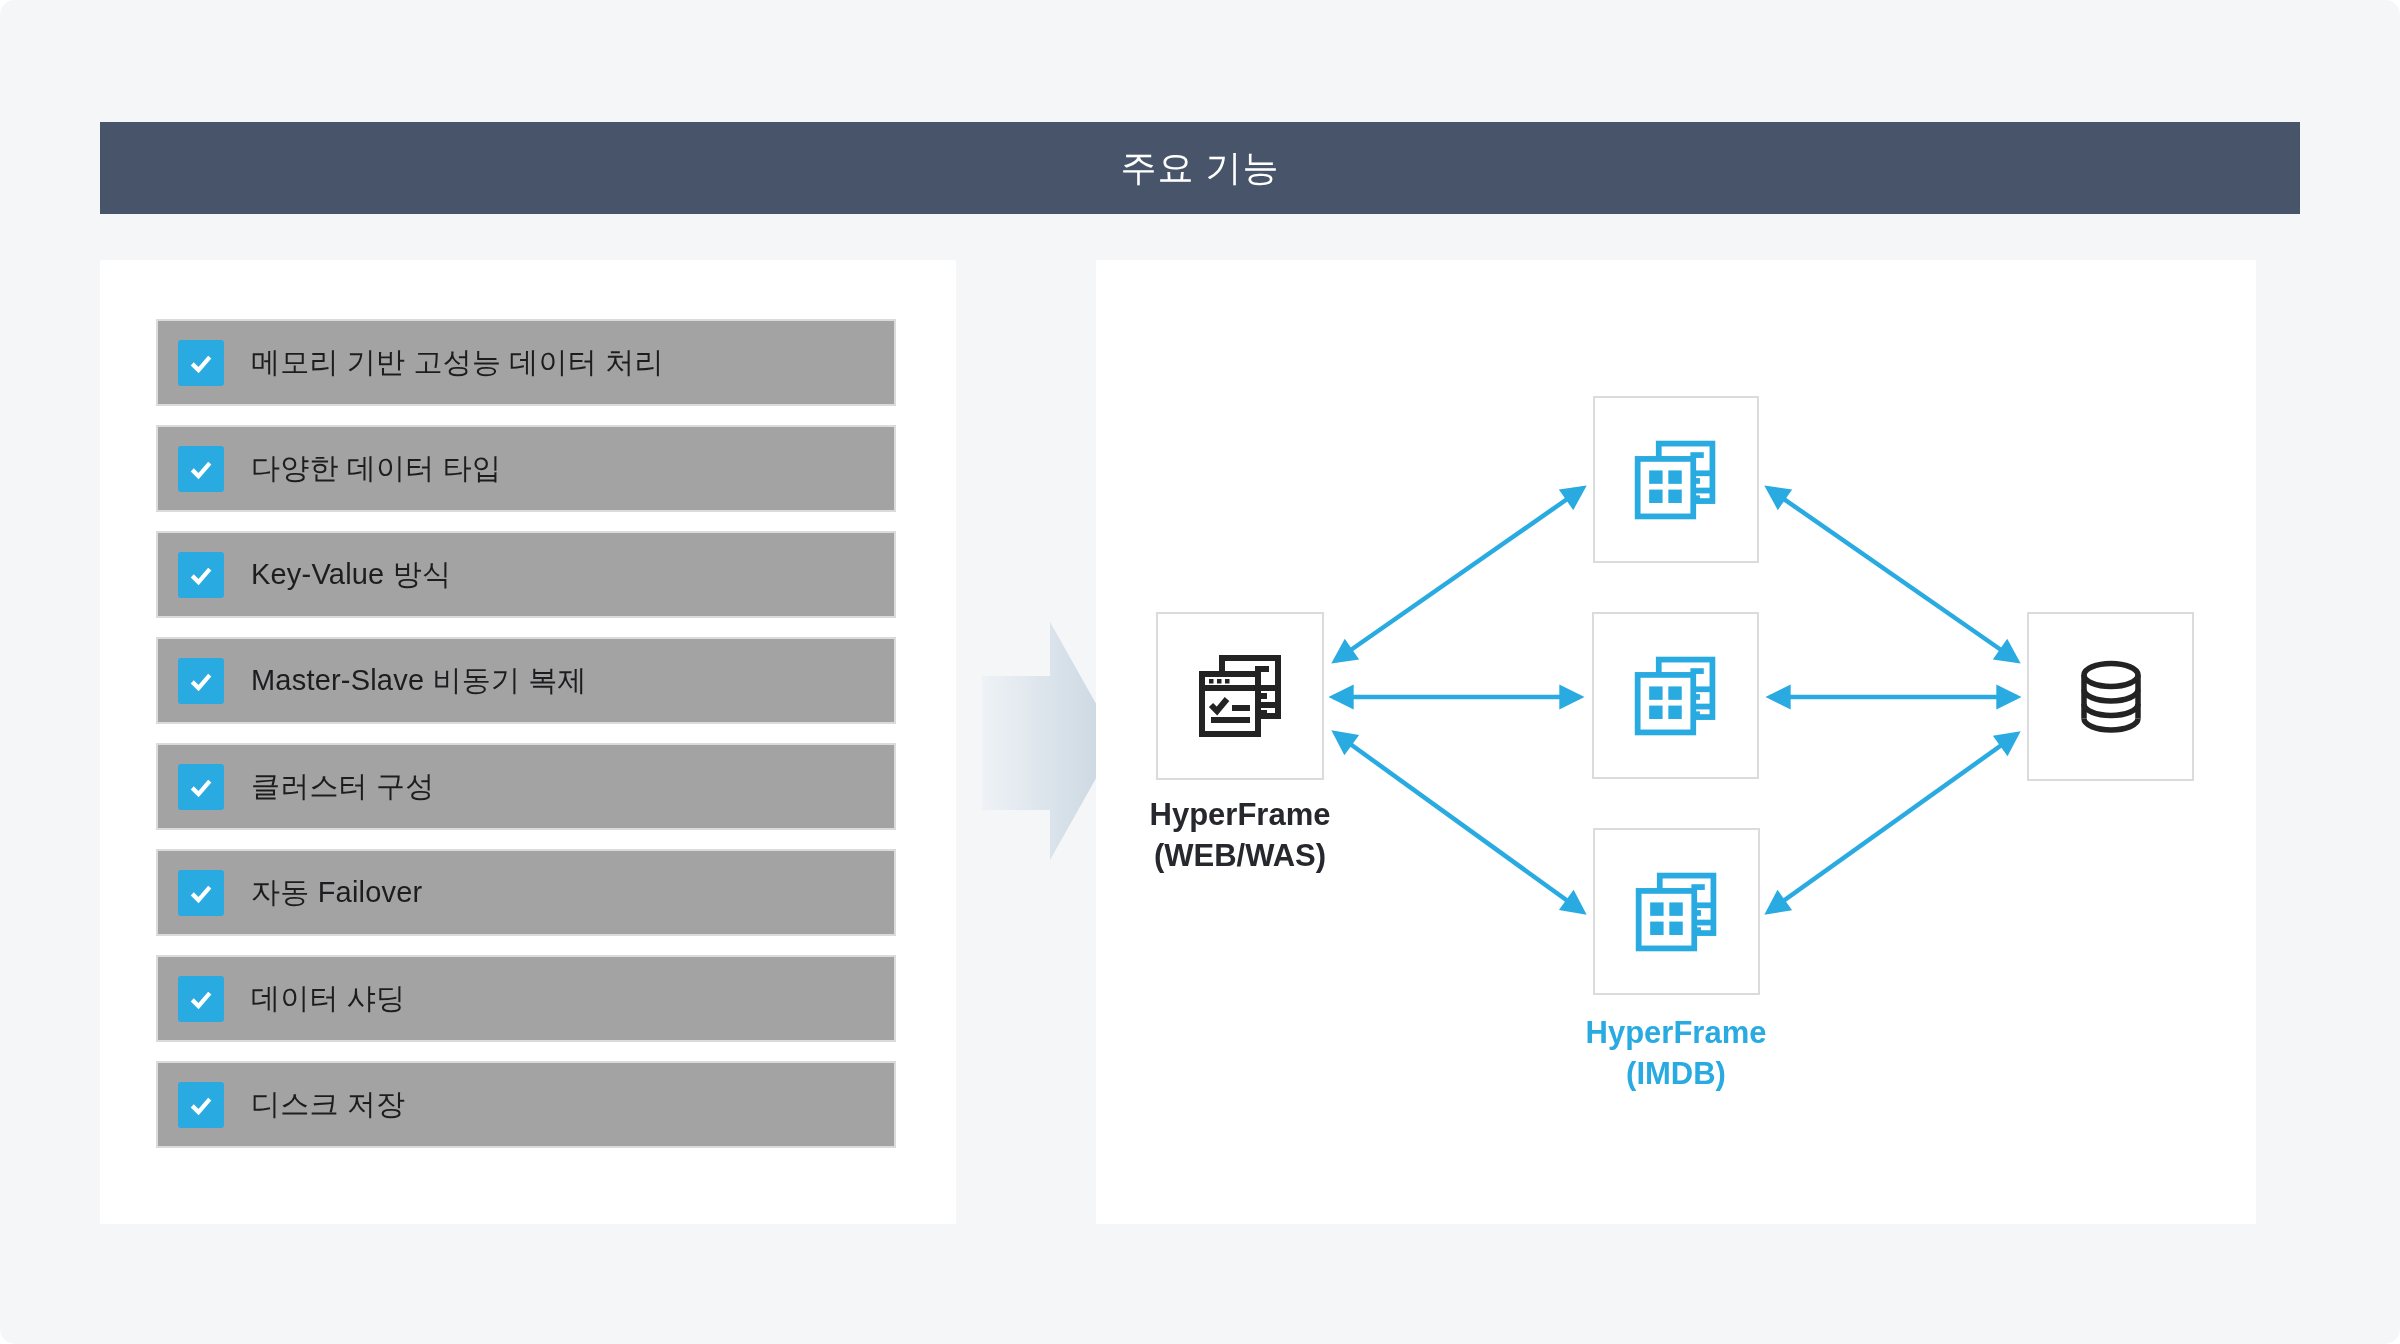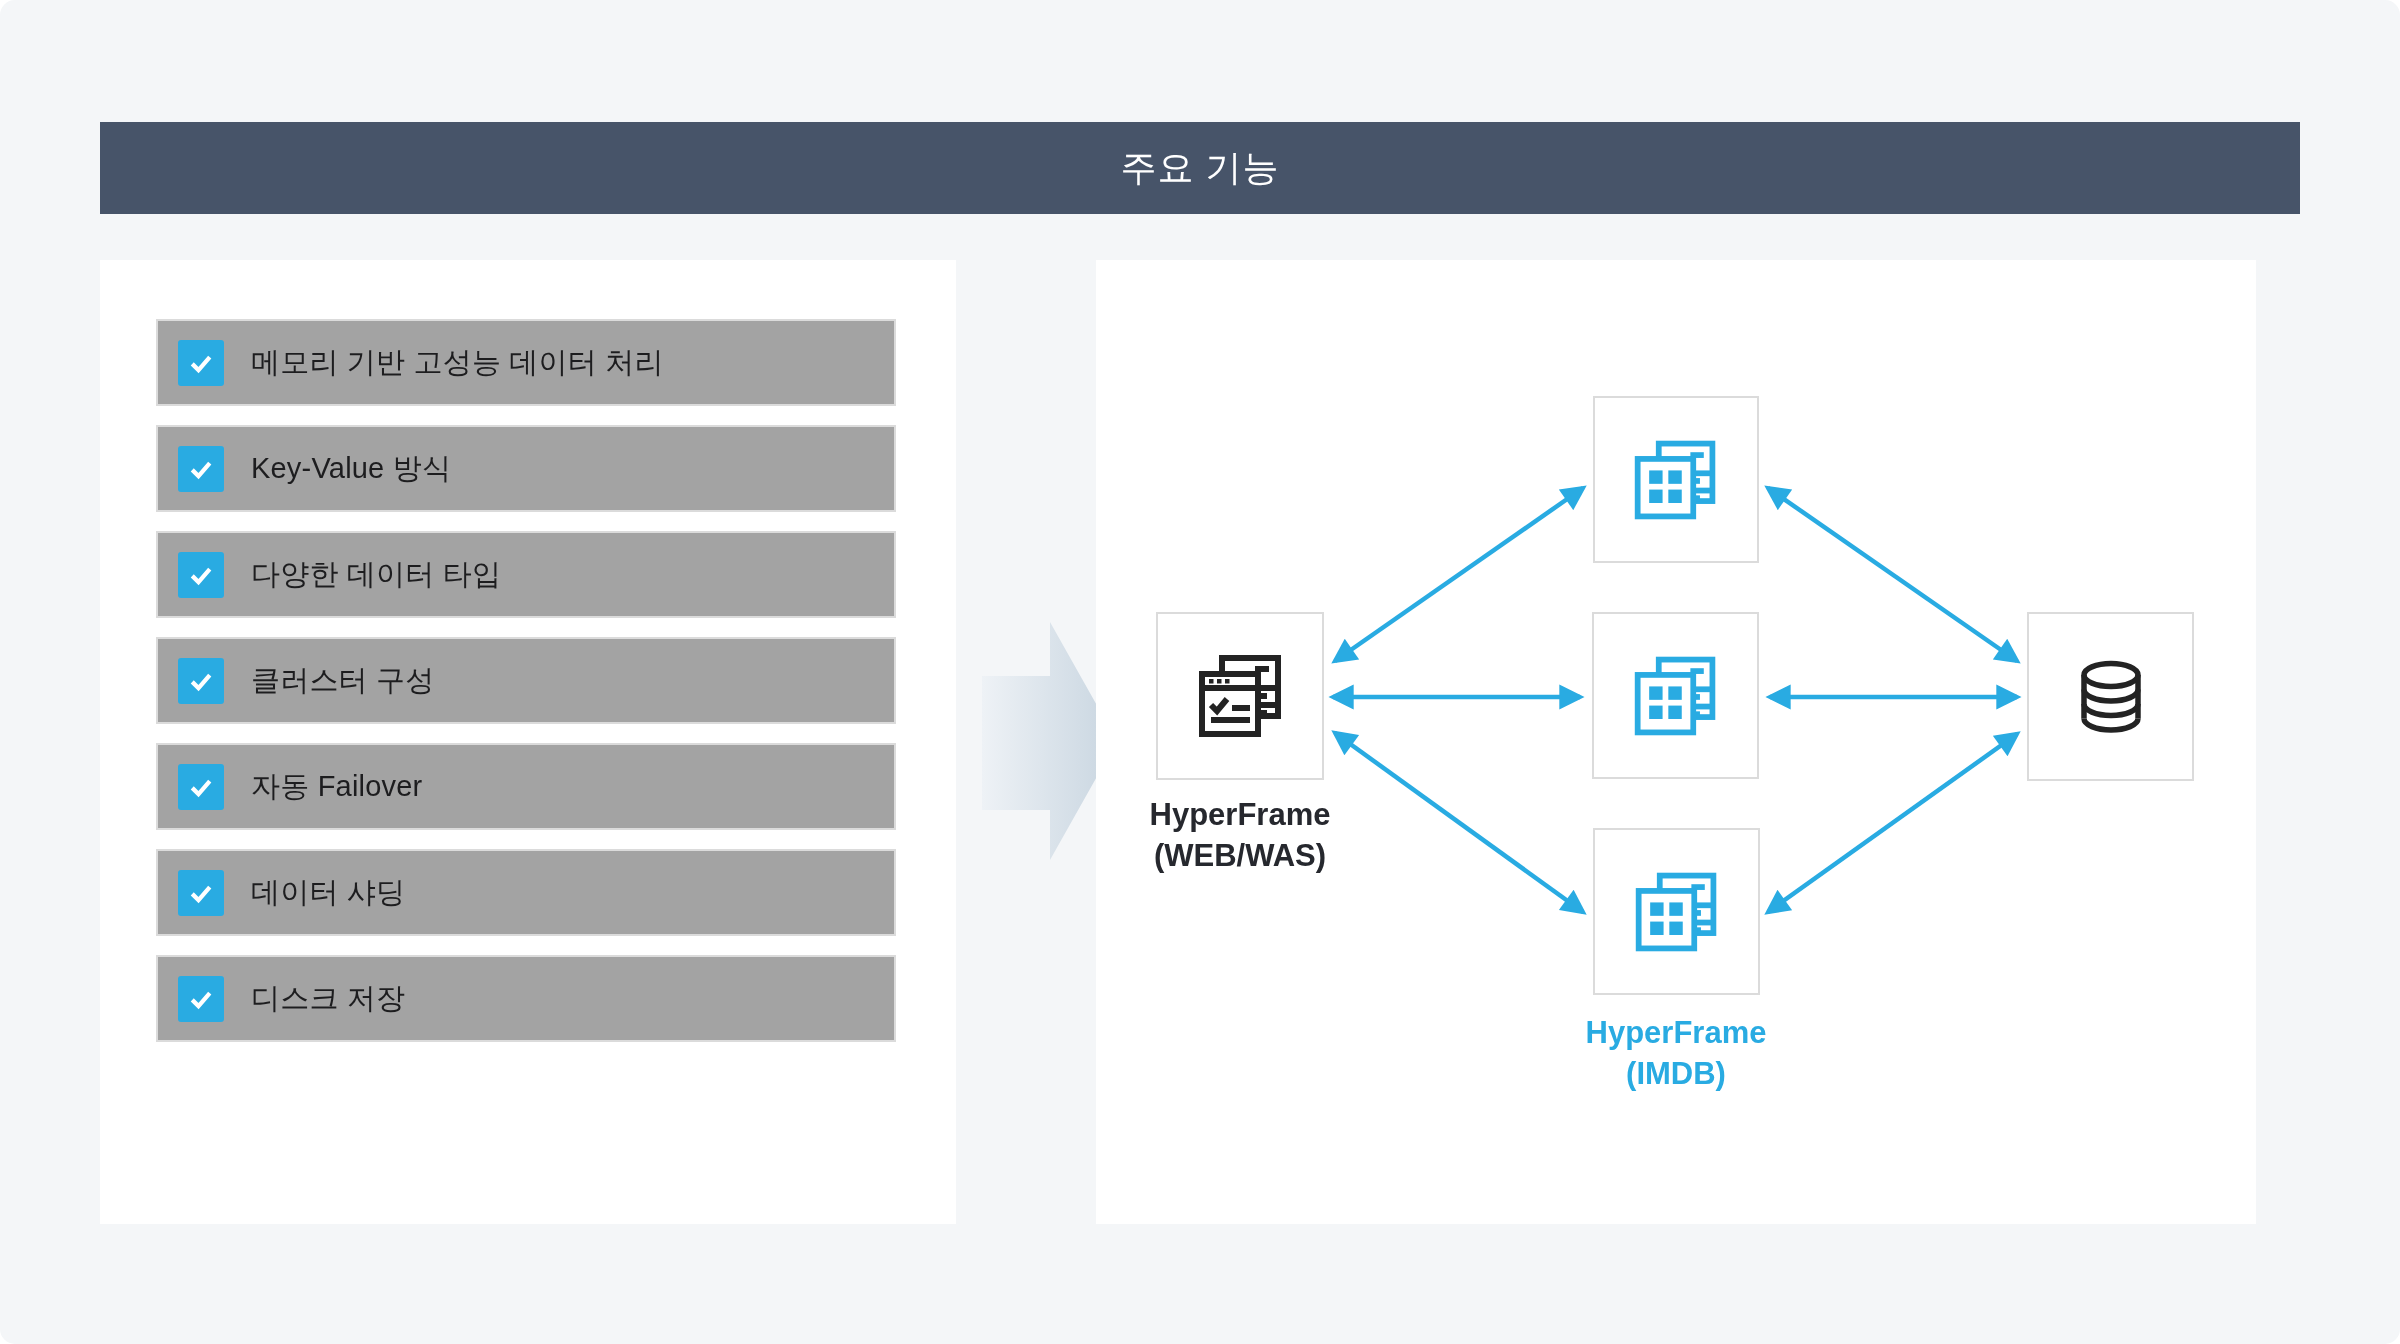--- a/index.html
+++ b/index.html
@@ -73,29 +73,37 @@
             </svg>
           </span>
         <span class="feature-label">메모리 기반 고성능 데이터 처리</span>
       </div>
       <div class="feature-item">
         <span class="checkbox">
             <svg width="30" height="30" viewBox="0 0 24 24" fill="none">
               <polyline points="5,12.7 10,17.7 19,7.3" stroke="#fff" stroke-width="3.4"></polyline>
             </svg>
           </span>
+        <span class="feature-label">다양한 데이터 타입</span>
+      </div>
+      <div class="feature-item">
+        <span class="checkbox">
+            <svg width="30" height="30" viewBox="0 0 24 24" fill="none">
+              <polyline points="5,12.7 10,17.7 19,7.3" stroke="#fff" stroke-width="3.4"></polyline>
+            </svg>
+          </span>
         <span class="feature-label">Key-Value 방식</span>
       </div>
       <div class="feature-item">
         <span class="checkbox">
             <svg width="30" height="30" viewBox="0 0 24 24" fill="none">
               <polyline points="5,12.7 10,17.7 19,7.3" stroke="#fff" stroke-width="3.4"></polyline>
             </svg>
           </span>
-        <span class="feature-label">다양한 데이터 타입</span>
+        <span class="feature-label">Master-Slave 비동기 복제</span>
       </div>
       <div class="feature-item">
         <span class="checkbox">
             <svg width="30" height="30" viewBox="0 0 24 24" fill="none">
               <polyline points="5,12.7 10,17.7 19,7.3" stroke="#fff" stroke-width="3.4"></polyline>
             </svg>
           </span>
         <span class="feature-label">클러스터 구성</span>
       </div>
       <div class="feature-item">

